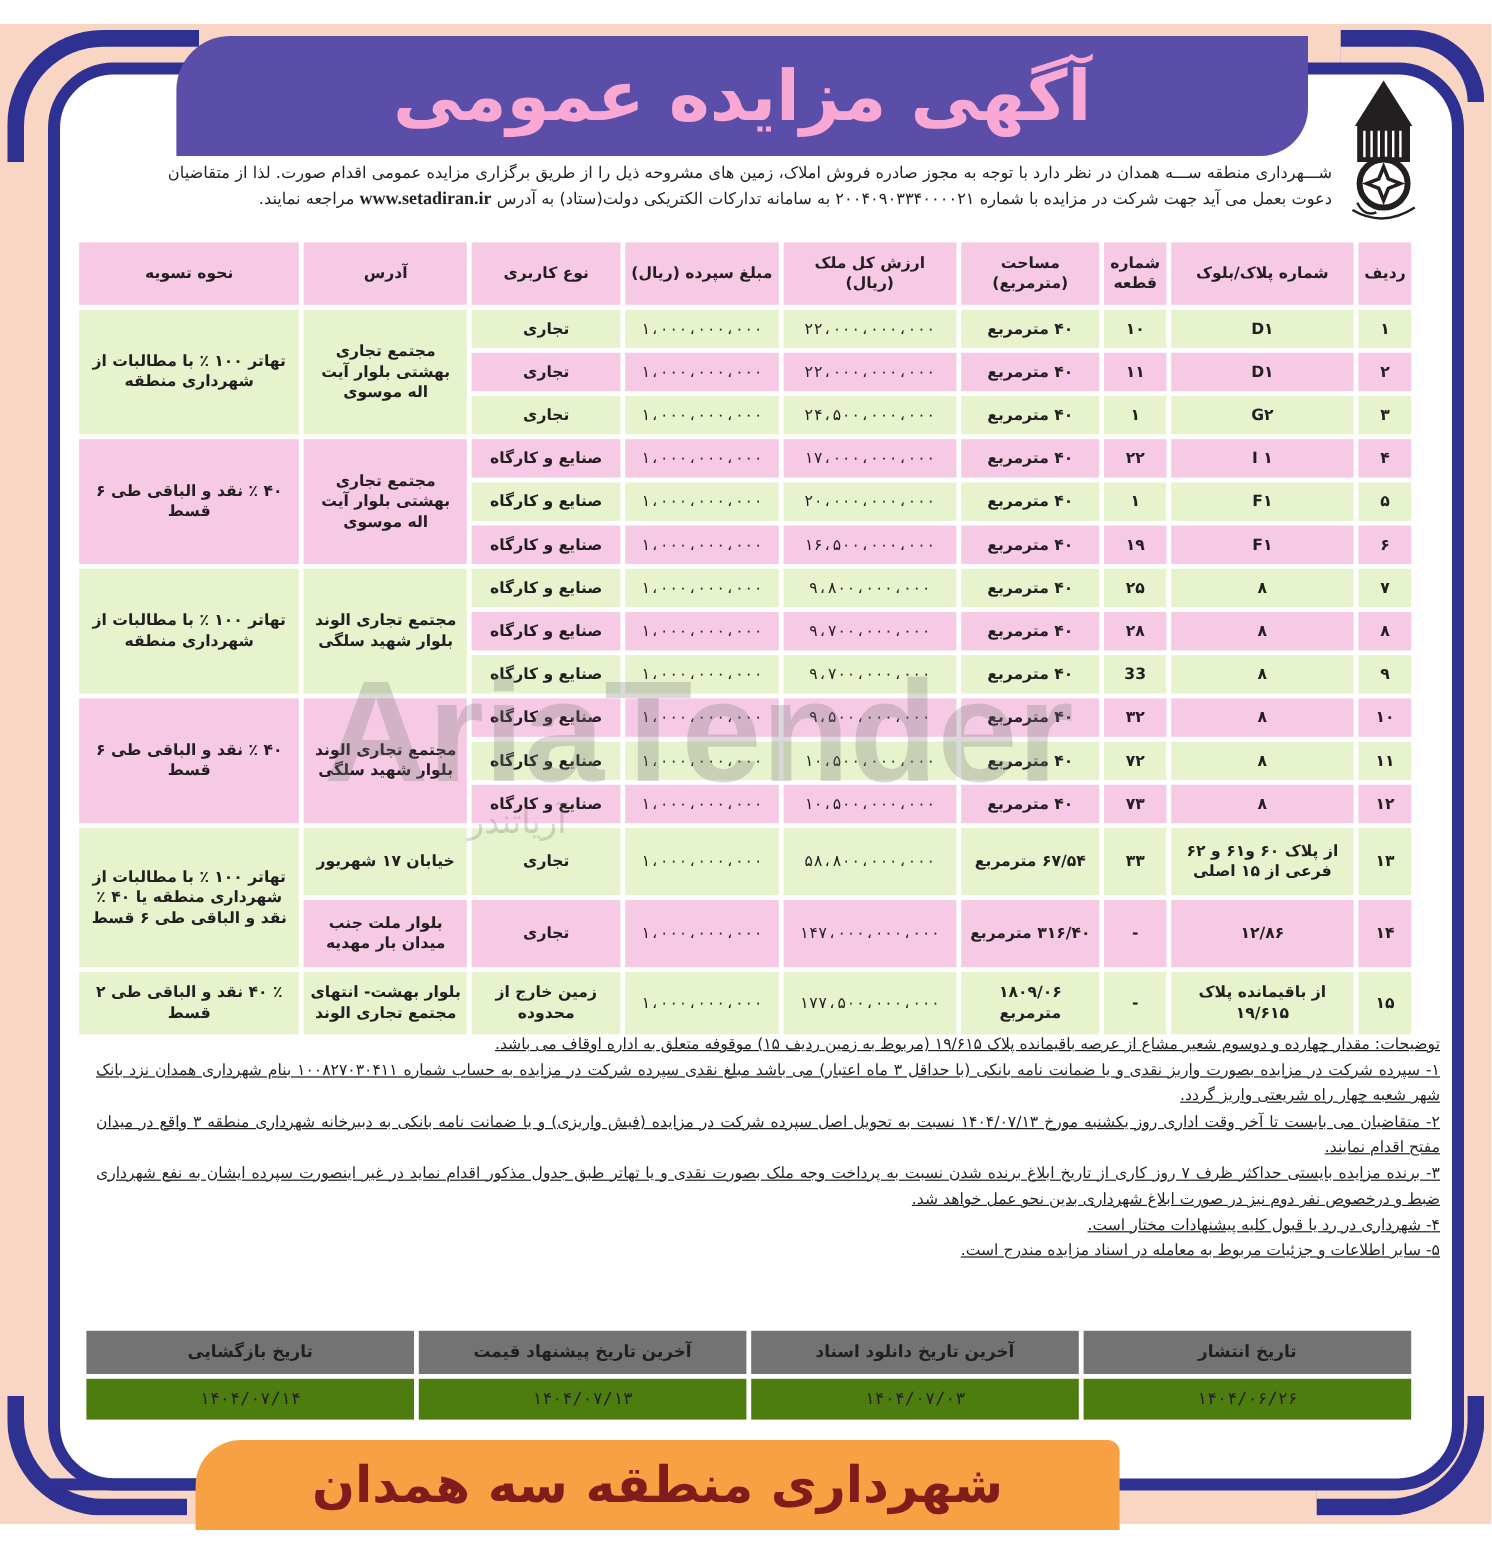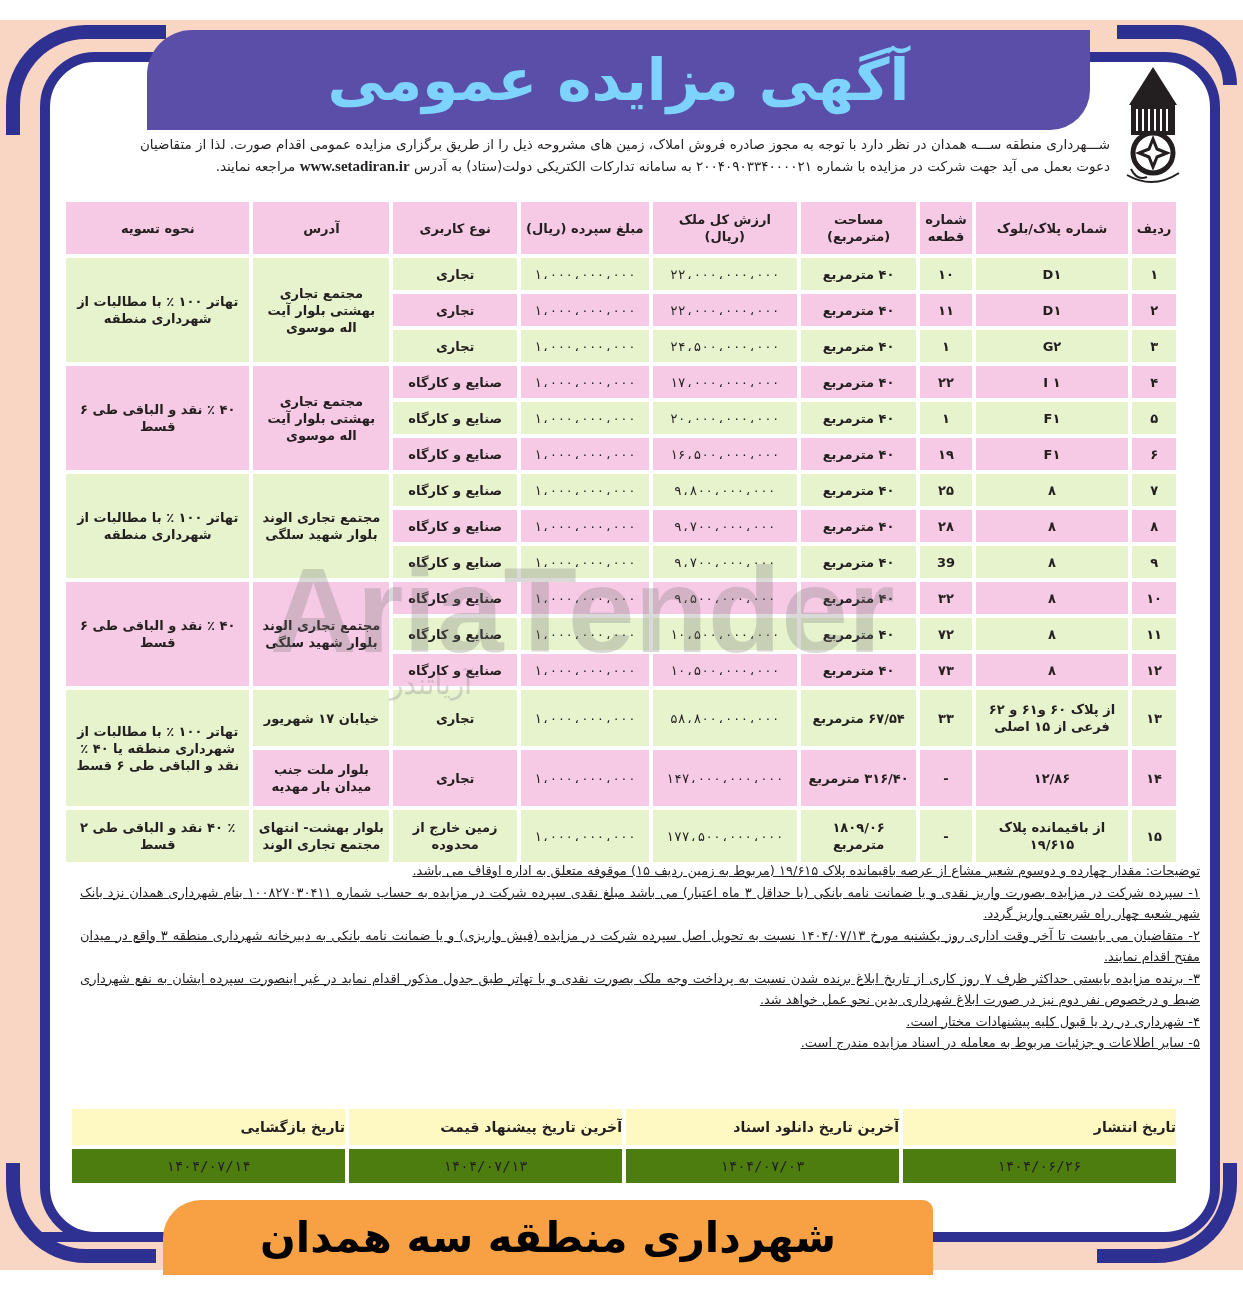--- a/index.html
+++ b/index.html
@@ -14,21 +14,21 @@
   .outer-stroke-bl { position: absolute; left: 6px; bottom: 28px; width: 150px; height: 100px;
     border-bottom: 14px solid #2e3192; border-left: 14px solid #2e3192; border-bottom-left-radius: 80px; }
   .outer-stroke-br { position: absolute; right: 6px; bottom: 28px; width: 140px; height: 100px;
     border-bottom: 14px solid #2e3192; border-right: 14px solid #2e3192; border-bottom-right-radius: 80px; }
 
   .inner-panel { position: absolute; left: 40px; top: 52px; width: 1180px; height: 1190px;
     background: #ffffff; border: 10px solid #2e3192; border-radius: 55px; }
 
   .title-banner { position: absolute; left: 147px; top: 30px; width: 943px; height: 100px;
     background: #5b4ea9; border-radius: 45px 0 40px 0; display: flex; align-items: center; justify-content: center; }
-  .title-banner span { color: #7dd3fc; font-family: "DejaVu Sans", sans-serif; font-weight: bold; font-size: 58px; }
+  .title-banner span { color: #f9a8d4; font-family: "DejaVu Sans", sans-serif; font-weight: bold; font-size: 58px; }
 
   .logo { position: absolute; left: 1117px; top: 65px; width: 72px; height: 125px; }
 
   .intro { position: absolute; left: 60px; top: 133px; width: 1050px; font-size: 13.5px; line-height: 22px; text-align: justify; }
   .intro b { font-family: "Liberation Serif", serif; font-size: 15px; }
 
   table.main { position: absolute; left: 62px; top: 198px; width: 1118px; border-collapse: separate; border-spacing: 4px; }
   table.main td { font-size: 13px; font-weight: bold; text-align: center; vertical-align: middle; padding: 2px 4px; line-height: 17px; }
   .hdr td { background: #f6c9e4; height: 52px; font-size: 14px; }
   .g { background: #e6f3cd; }
@@ -38,26 +38,26 @@
 
   .watermark { position: absolute; left: 270px; top: 555px; width: 680px; height: 190px; pointer-events: none;
     color: rgba(120,120,120,0.28); font-family: "Liberation Sans", sans-serif; font-weight: bold; font-size: 120px; direction: ltr; line-height: 110px; }
   .watermark .sub { font-size: 28px; letter-spacing: 12px; font-weight: normal; line-height: 40px; padding-left: 120px; }
 
   .notes { position: absolute; left: 80px; top: 860px; width: 1120px; font-size: 13px; line-height: 21.5px; text-align: justify; text-decoration: underline; }
   .notes .hd { font-weight: bold; font-size: 15px; }
 
   table.dates { position: absolute; left: 68px; top: 1105px; width: 1112px; border-collapse: separate; border-spacing: 4px; }
   table.dates td { width: 25%; text-align: center; font-weight: bold; font-size: 14px; }
-  table.dates .dh td { background: #fef9c3; height: 36px; text-align: right; }
+  table.dates .dh td { background: #737373; height: 36px; }
   table.dates .dv td { background: #4d7c0f; height: 34px; font-family: "DejaVu Sans Mono", monospace; font-weight: normal; }
 
   .footer-banner { position: absolute; left: 163px; top: 1200px; width: 770px; height: 75px; background: #f7a144;
     border-radius: 38px 10px 0 0; display: flex; align-items: center; justify-content: center; }
-  .footer-banner span { color: #000000; font-weight: bold; font-size: 42px; }
+  .footer-banner span { color: #7f1d1d; font-weight: bold; font-size: 42px; }
   .footer-line-l { position: absolute; left: 40px; top: 1232px; width: 125px; height: 10px; background: #2e3192; }
 </style>
 </head>
 <body>
 
 <div class="frame-bg"></div>
 <div class="outer-stroke-tl"></div>
 <div class="outer-stroke-tr"></div>
 <div class="outer-stroke-bl"></div>
 <div class="outer-stroke-br"></div>
@@ -194,21 +194,21 @@
     <td class="p">۸</td>
     <td class="p">۲۸</td>
     <td class="p">۴۰ مترمربع</td>
     <td class="p num">۹،۷۰۰،۰۰۰،۰۰۰</td>
     <td class="p num">۱،۰۰۰،۰۰۰،۰۰۰</td>
     <td class="p">صنایع و کارگاه</td>
   </tr>
   <tr class="r">
     <td class="g">۹</td>
     <td class="g">۸</td>
-    <td class="g">39</td>
+    <td class="g">33</td>
     <td class="g">۴۰ مترمربع</td>
     <td class="g num">۹،۷۰۰،۰۰۰،۰۰۰</td>
     <td class="g num">۱،۰۰۰،۰۰۰،۰۰۰</td>
     <td class="g">صنایع و کارگاه</td>
   </tr>
 
   <tr class="r">
     <td class="p">۱۰</td>
     <td class="p">۸</td>
     <td class="p">۳۲</td>

